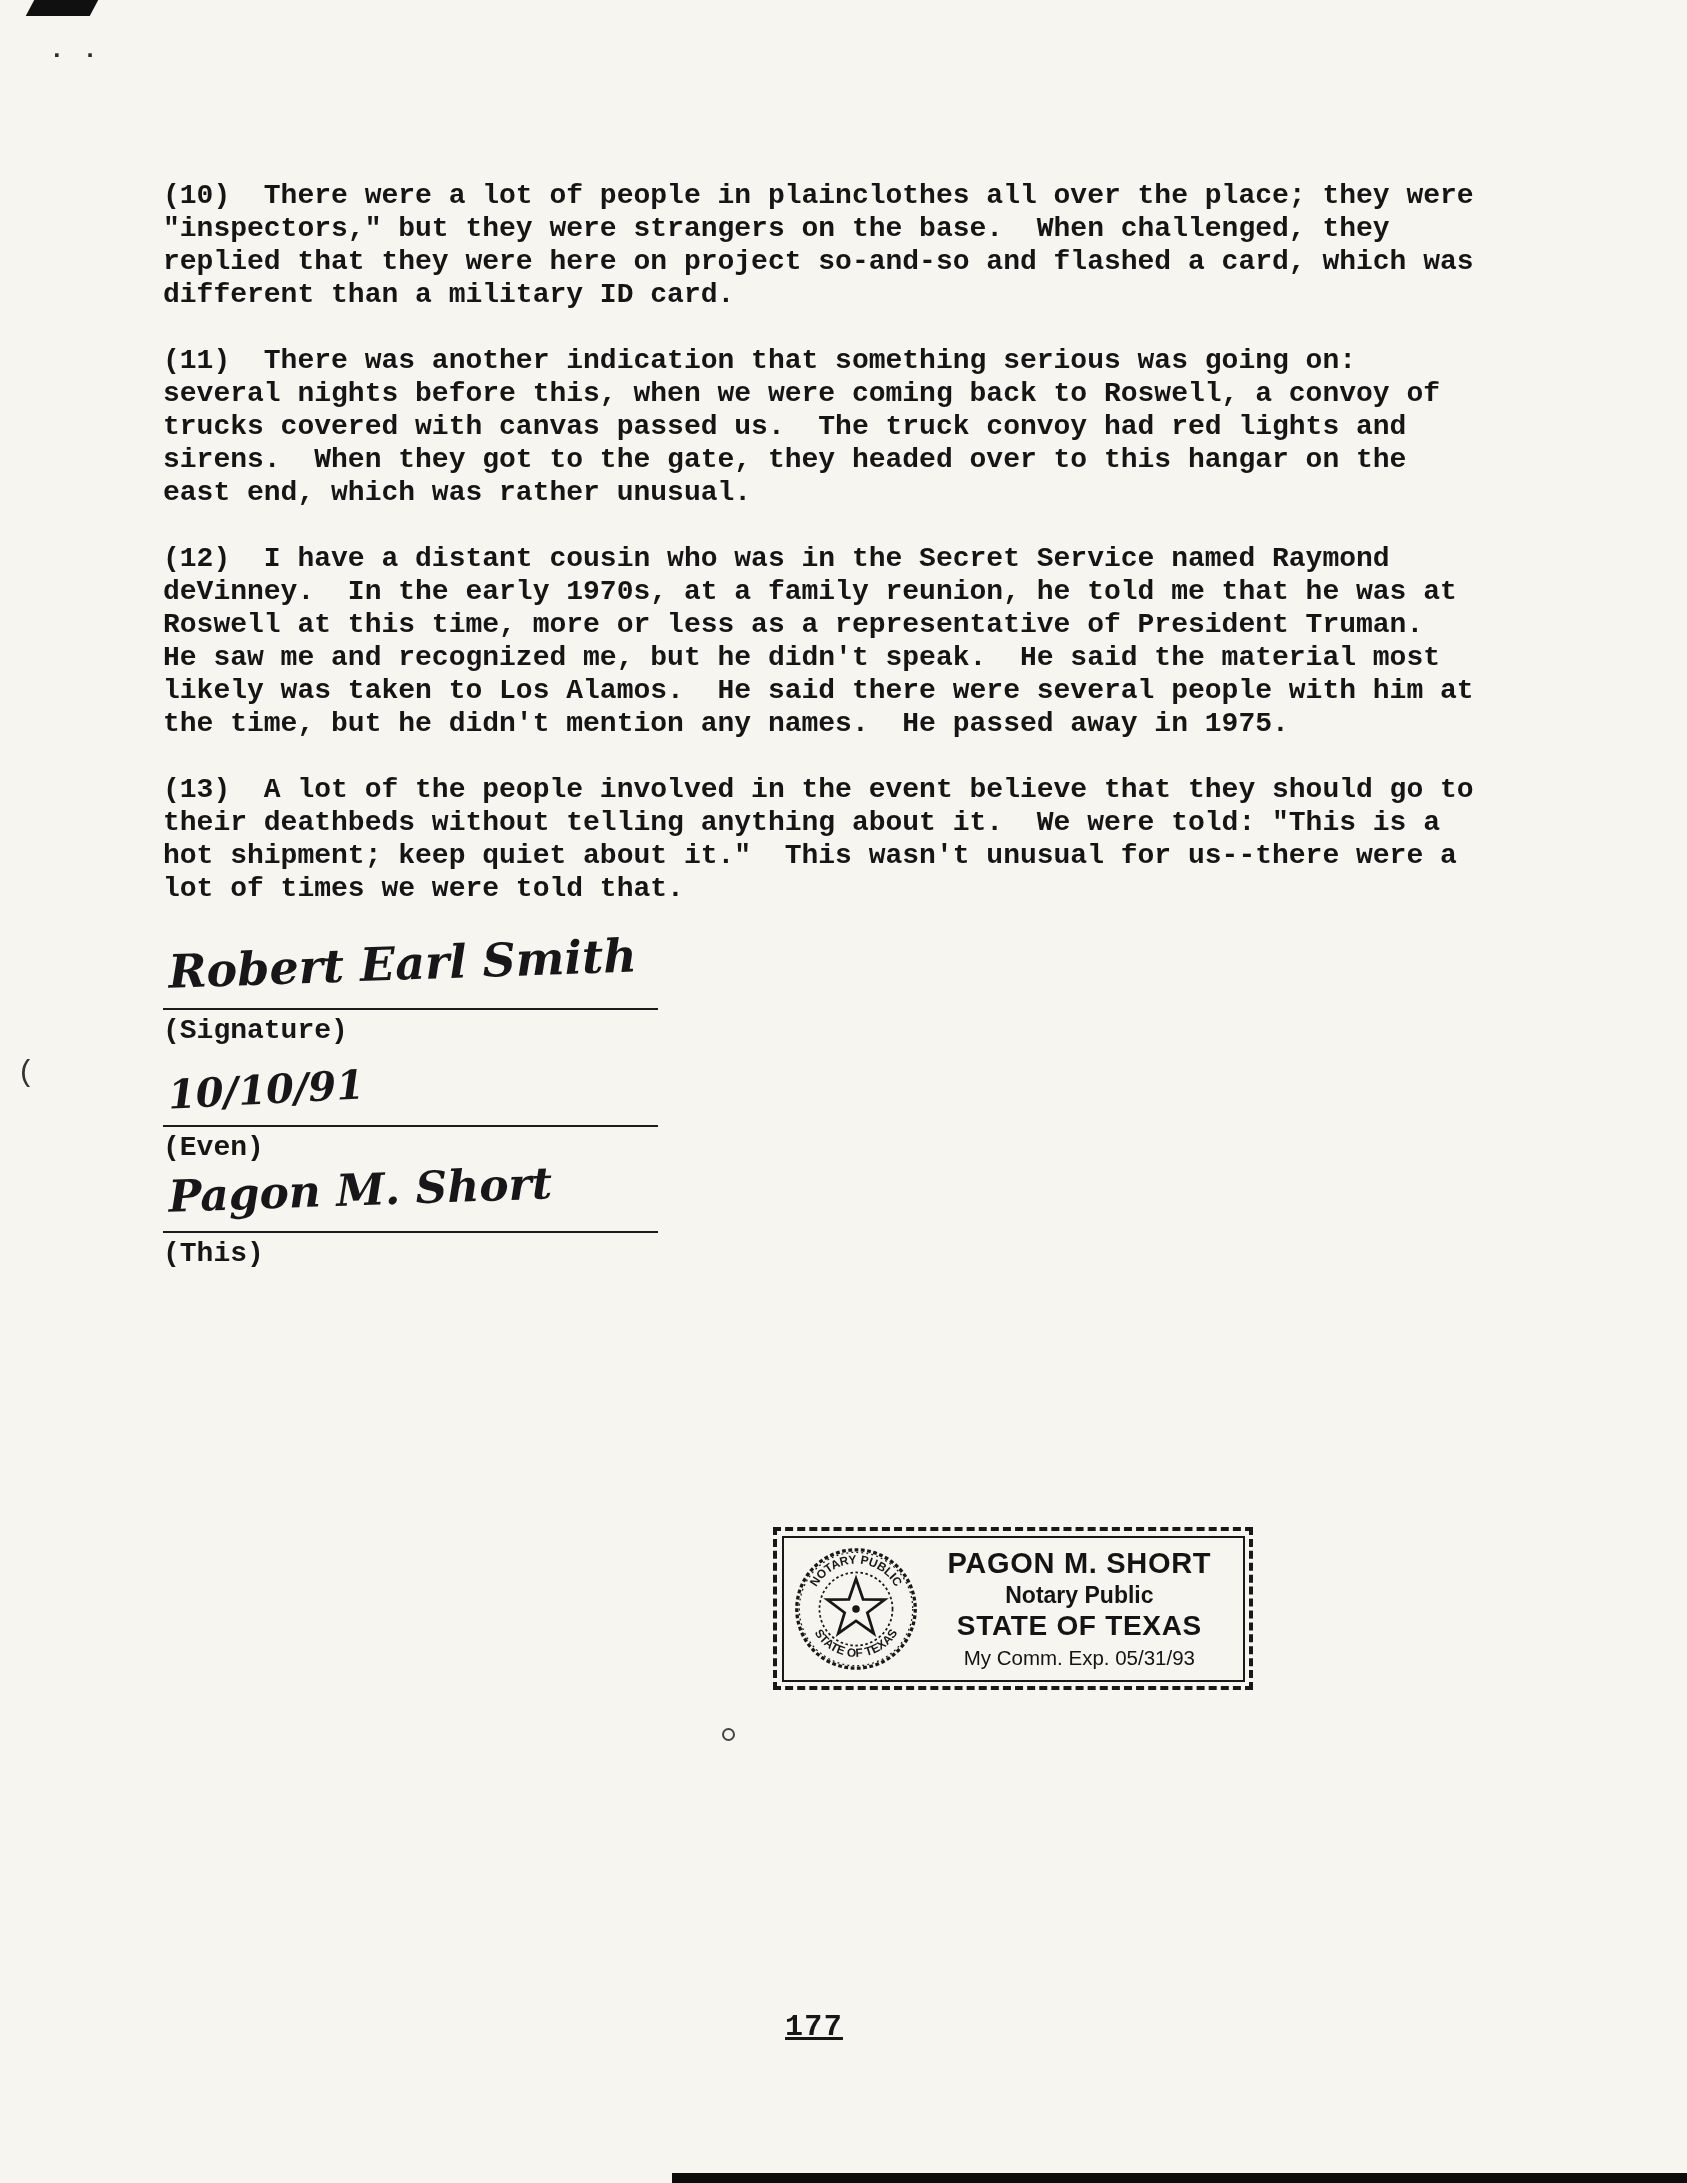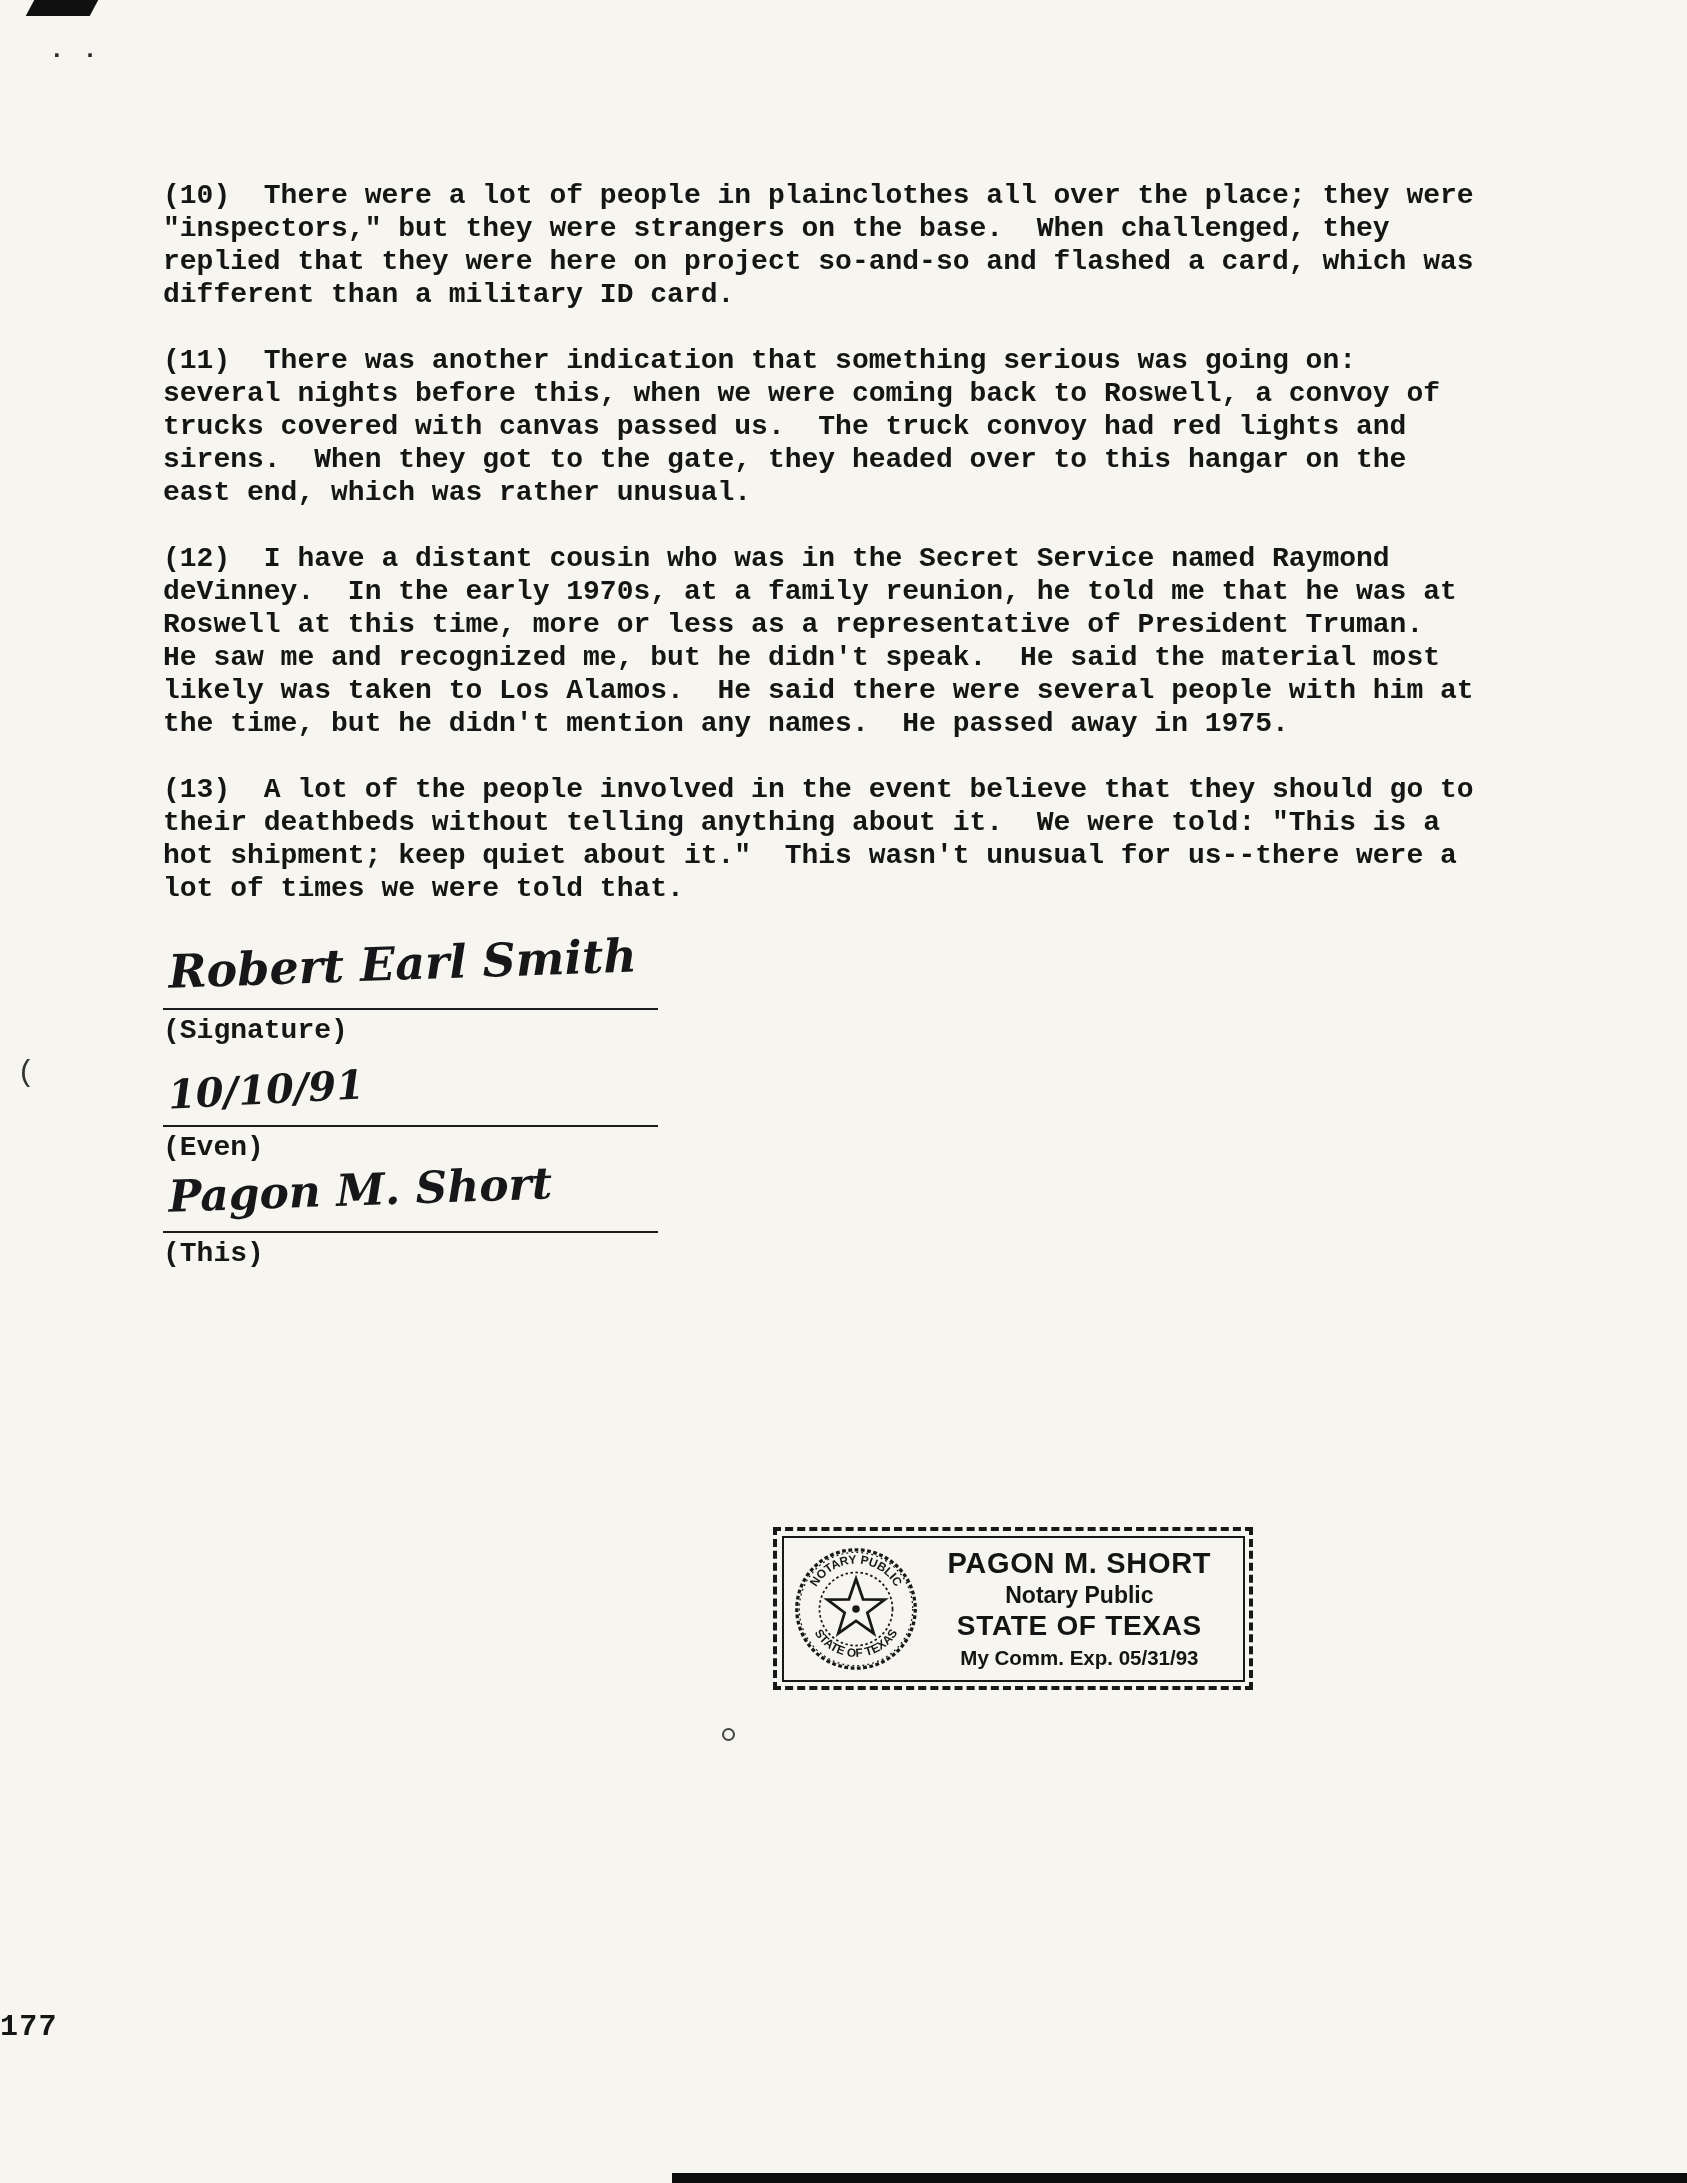--- a/index.html
+++ b/index.html
@@ -38,25 +38,25 @@
   }
   .stamp-inner {
     border:2.6px solid #181818; display:flex; align-items:center;
     gap:6.6px; padding:8px 9.3px;
   }
   .seal { flex:0 0 auto; width:126px; height:126px; }
   .stamp-text { flex:1 1 auto; text-align:center; font-family:"Liberation Sans", sans-serif; color:#141414; }
   .stamp-name  { font-size:29px; font-weight:700; letter-spacing:0.7px; white-space:nowrap; }
   .stamp-title { font-size:23px; font-weight:700; margin-top:1.3px; }
   .stamp-state { font-size:28px; font-weight:700; margin-top:1.3px; letter-spacing:0.7px; }
-  .stamp-comm  { font-size:20.5px; font-weight:700; margin-top:4px; white-space:nowrap; }
+  .stamp-comm  { font-size:20.5px; font-weight:400; margin-top:4px; white-space:nowrap; }
 
   .page-number {
-    position:absolute; top:2011px; left:0; width:1628px; 
-    font:700 30px/33px "Liberation Mono", monospace; letter-spacing:1.3px;
+    position:absolute; top:2011px; left:0; width:1628px; text-align:center;
+    font:700 30px/33px "Liberation Mono", monospace; letter-spacing:1.3px;text-decoration:underline;
   }
 
   
   .corner-mark {
     position:absolute; top:0; left:30px; width:64px; height:16px;
     background:#101010; transform:skewX(-28deg);
   }
   .corner-dots { position:absolute; top:38px; left:53px; font:700 20px "DejaVu Sans", sans-serif; color:#2a2a2a; letter-spacing:9.3px; }
   .margin-paren { position:absolute; left:17px; top:1056px; font:400 30px "Liberation Mono", monospace; color:#333; }
   .speck { position:absolute; left:722px; top:1728px; width:9.3px; height:9.3px; border:2px solid #444; border-radius:50%; }

